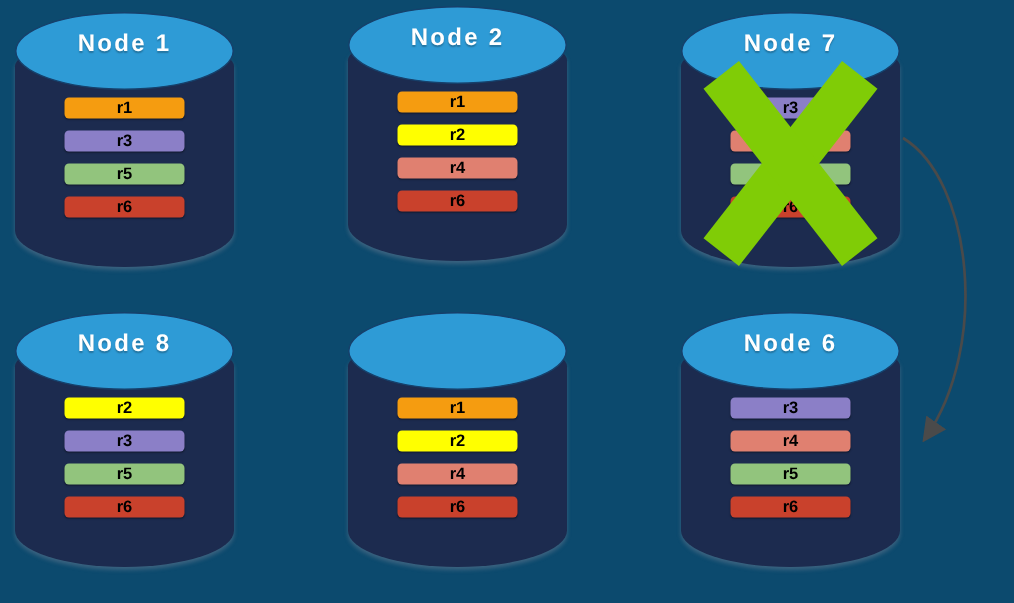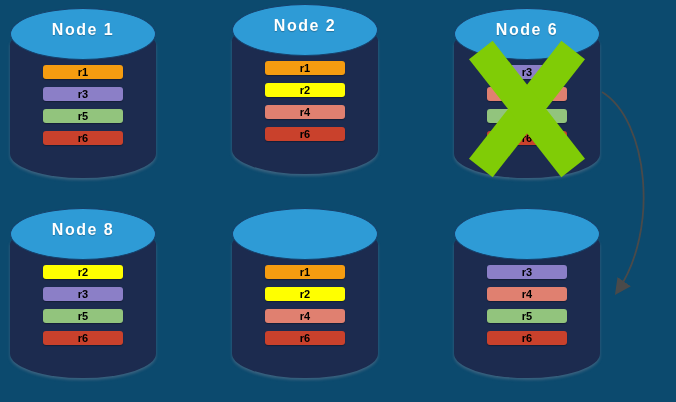--- a/index.html
+++ b/index.html
@@ -139,21 +139,21 @@
       <div class="bar" style="background: rgb(245, 156, 16);">r1</div>
       <div class="bar" style="background: rgb(255, 255, 0);">r2</div>
       <div class="bar" style="background: rgb(224, 128, 112);">r4</div>
       <div class="bar" style="background: rgb(201, 65, 44);">r6</div>
     </div>
   </div>
 
   <div class="node" style="left:454px; top:8px;">
     <div class="cyl-body"></div>
     <div class="cyl-top"></div>
-    <div class="node-title">Node 6</div>
+    <div class="node-title">Node 7</div>
     <div class="bars">
       <div class="bar" style="background: rgb(139, 127, 199);">r3</div>
       <div class="bar" style="background: rgb(224, 128, 112);">r4</div>
       <div class="bar" style="background: rgb(146, 196, 125);">r5</div>
       <div class="bar" style="background: rgb(201, 65, 44);">r6</div>
     </div>
     <div class="fail-x">
       <div class="stroke s1"></div>
       <div class="stroke s2"></div>
     </div>
@@ -178,20 +178,21 @@
       <div class="bar" style="background: rgb(245, 156, 16);">r1</div>
       <div class="bar" style="background: rgb(255, 255, 0);">r2</div>
       <div class="bar" style="background: rgb(224, 128, 112);">r4</div>
       <div class="bar" style="background: rgb(201, 65, 44);">r6</div>
     </div>
   </div>
 
   <div class="node" style="left:454px; top:208px;">
     <div class="cyl-body"></div>
     <div class="cyl-top"></div>
+    <div class="node-title">Node 6</div>
     <div class="bars">
       <div class="bar" style="background: rgb(139, 127, 199);">r3</div>
       <div class="bar" style="background: rgb(224, 128, 112);">r4</div>
       <div class="bar" style="background: rgb(146, 196, 125);">r5</div>
       <div class="bar" style="background: rgb(201, 65, 44);">r6</div>
     </div>
   </div>
 
   <svg id="failover-arrow" viewBox="0 0 676 402">
     <defs>

